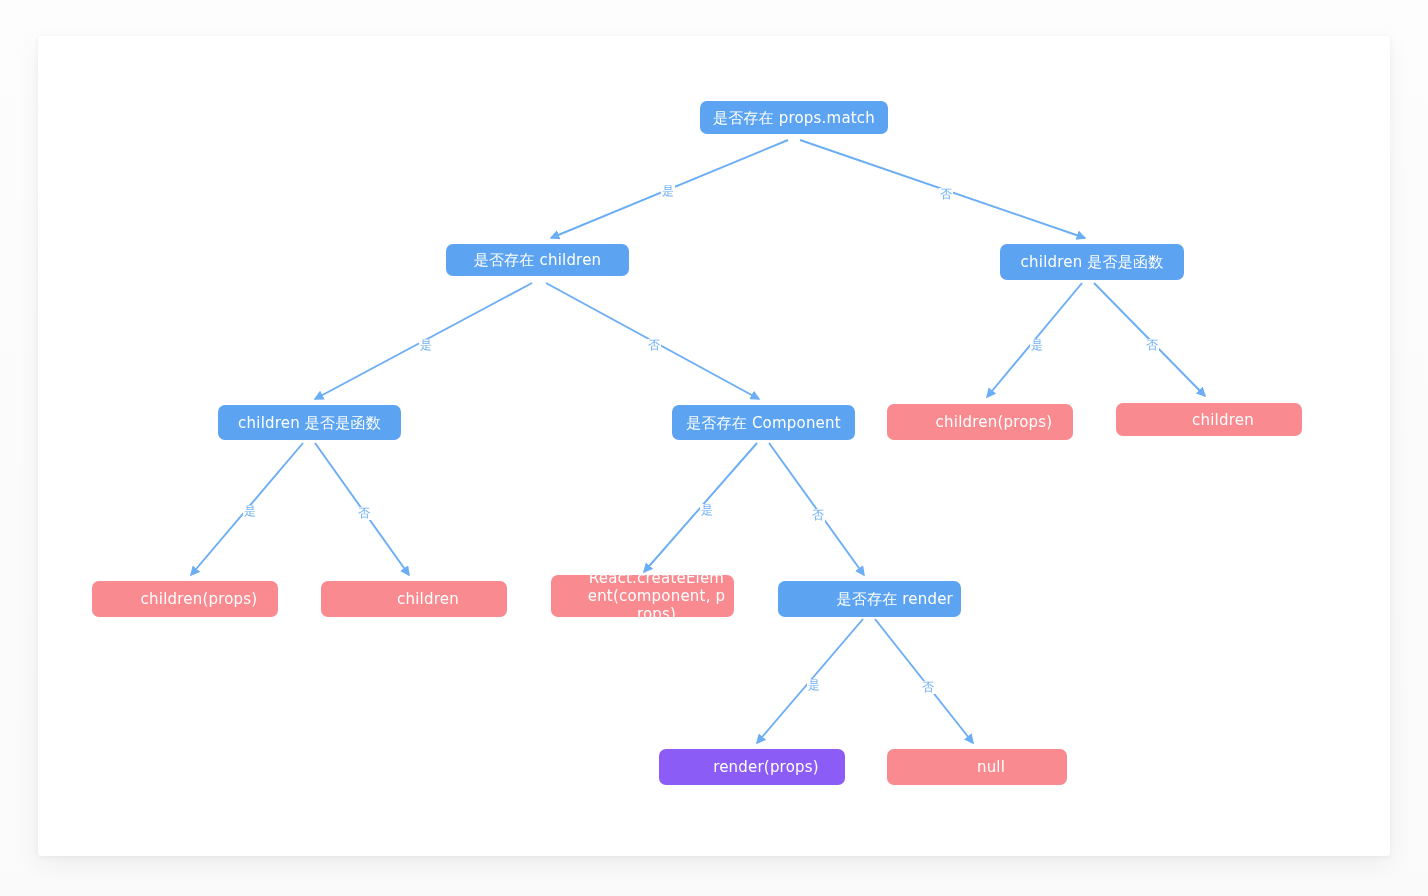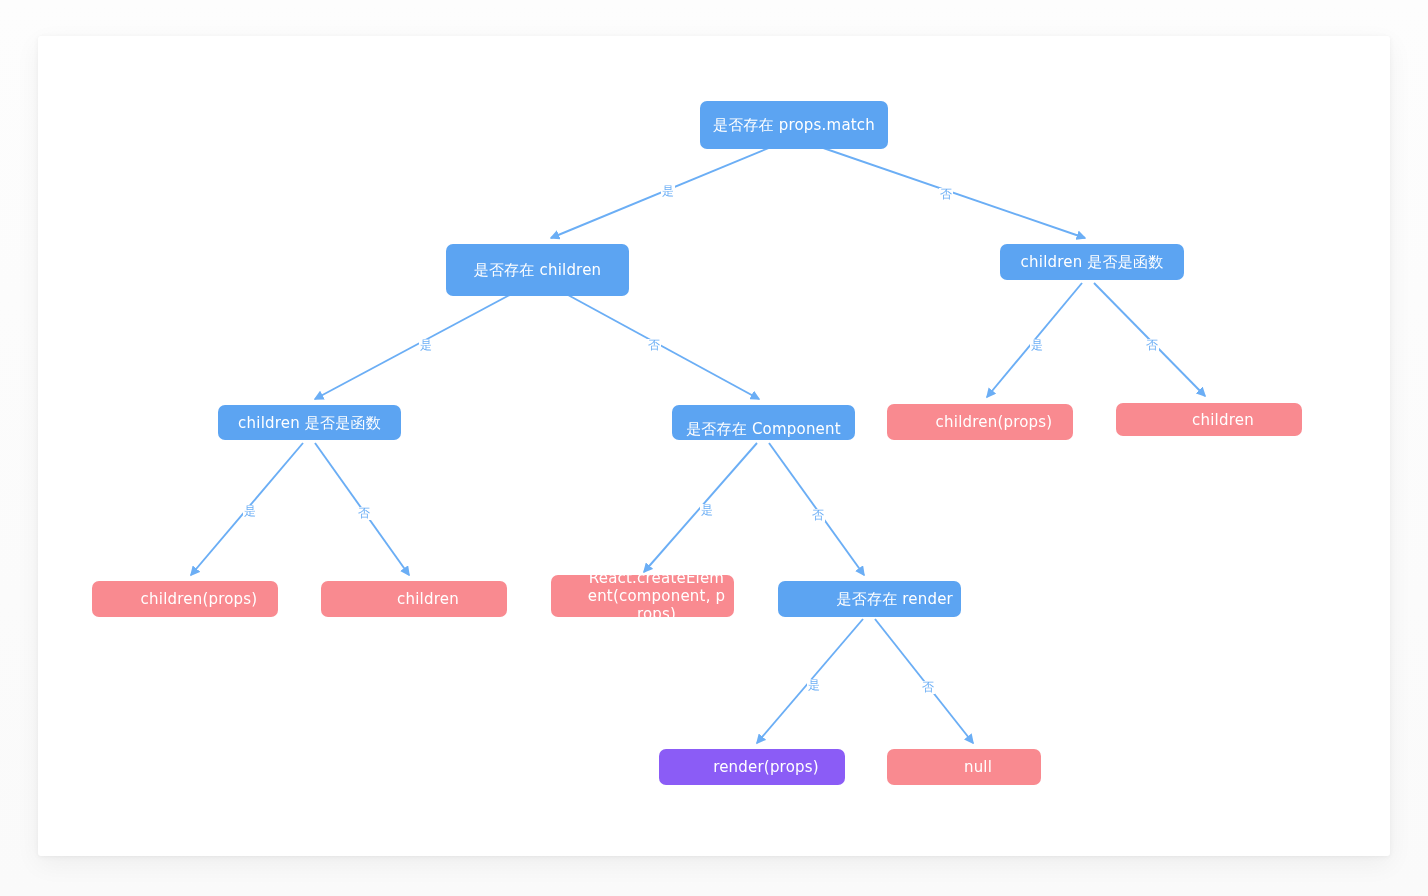--- a/index.html
+++ b/index.html
@@ -104,33 +104,33 @@
           <line x1="303" y1="443" x2="191" y2="575" stroke="#6BAEF5" stroke-width="1.9" marker-end="url(#arrow-head)"></line>
           <line x1="315" y1="443" x2="409" y2="575" stroke="#6BAEF5" stroke-width="1.9" marker-end="url(#arrow-head)"></line>
           <line x1="757" y1="443" x2="644" y2="572" stroke="#6BAEF5" stroke-width="1.9" marker-end="url(#arrow-head)"></line>
           <line x1="769" y1="443" x2="864" y2="575" stroke="#6BAEF5" stroke-width="1.9" marker-end="url(#arrow-head)"></line>
           <line x1="863" y1="619" x2="757" y2="743" stroke="#6BAEF5" stroke-width="1.9" marker-end="url(#arrow-head)"></line>
           <line x1="875" y1="619" x2="973" y2="743" stroke="#6BAEF5" stroke-width="1.9" marker-end="url(#arrow-head)"></line>
         </g>
     </svg>
 
     <div id="node-group">
-        <div class="node decision" style="left: 662px; top: 65px; width: 188px; height: 48px; background: rgb(92, 164, 242);"><span class="node-text">是否存在 props.match</span></div>
-        <div class="node decision" style="left: 408px; top: 208px; width: 183px; height: 52px; background: rgb(92, 164, 242);"><span class="node-text">是否存在 children</span></div>
+        <div class="node decision" style="left: 662px; top: 65px; width: 188px; height: 33px; background: rgb(92, 164, 242);"><span class="node-text">是否存在 props.match</span></div>
+        <div class="node decision" style="left: 408px; top: 208px; width: 183px; height: 32px; background: rgb(92, 164, 242);"><span class="node-text">是否存在 children</span></div>
         <div class="node decision" style="left: 962px; top: 208px; width: 184px; height: 36px; background: rgb(92, 164, 242);"><span class="node-text">children 是否是函数</span></div>
         <div class="node decision" style="left: 180px; top: 369px; width: 183px; height: 35px; background: rgb(92, 164, 242);"><span class="node-text">children 是否是函数</span></div>
-        <div class="node decision" style="left: 634px; top: 369px; width: 183px; height: 35px; background: rgb(92, 164, 242); align-items: flex-end;"><span class="node-text">是否存在 Component</span></div>
+        <div class="node decision" style="left: 634px; top: 369px; width: 183px; height: 35px; background: rgb(92, 164, 242);"><span class="node-text">是否存在 Component</span></div>
         <div class="node terminal" style="left: 849px; top: 368px; width: 186px; height: 36px; background: rgb(249, 138, 144);"><span class="node-text">children(props)</span></div>
         <div class="node terminal" style="left: 1078px; top: 367px; width: 186px; height: 33px; background: rgb(249, 138, 144);"><span class="node-text">children</span></div>
         <div class="node terminal" style="left: 54px; top: 545px; width: 186px; height: 36px; background: rgb(249, 138, 144);"><span class="node-text">children(props)</span></div>
         <div class="node terminal" style="left: 283px; top: 545px; width: 186px; height: 36px; background: rgb(249, 138, 144);"><span class="node-text">children</span></div>
         <div class="node terminal" style="left: 513px; top: 539px; width: 183px; height: 42px; background: rgb(249, 138, 144); text-align: center;"><span class="node-text">React.createElement(component, props)</span></div>
         <div class="node decision" style="left: 740px; top: 545px; width: 183px; height: 36px; background: rgb(92, 164, 242); text-align: right;"><span class="node-text">是否存在 render</span></div>
         <div class="node terminal" style="left: 621px; top: 713px; width: 186px; height: 36px; background: #8b5cf6;"><span class="node-text">render(props)</span></div>
-        <div class="node terminal" style="left: 849px; top: 713px; width: 154px; height: 36px; background: rgb(249, 138, 144);"><span class="node-text">null</span></div>
+        <div class="node terminal" style="left: 849px; top: 713px; width: 180px; height: 36px; background: rgb(249, 138, 144);"><span class="node-text">null</span></div>
       </div>
     <div id="label-group">
         <div class="edge-label" style="left: 623px; top: 149px; color: rgb(107, 174, 245);">是</div>
         <div class="edge-label" style="left: 901px; top: 152px; color: rgb(107, 174, 245);">否</div>
         <div class="edge-label" style="left: 381px; top: 303px; color: rgb(107, 174, 245);">是</div>
         <div class="edge-label" style="left: 609px; top: 303px; color: rgb(107, 174, 245);">否</div>
         <div class="edge-label" style="left: 992px; top: 303px; color: rgb(107, 174, 245);">是</div>
         <div class="edge-label" style="left: 1107px; top: 303px; color: rgb(107, 174, 245);">否</div>
         <div class="edge-label" style="left: 205px; top: 469px; color: rgb(107, 174, 245);">是</div>
         <div class="edge-label" style="left: 319px; top: 471px; color: rgb(107, 174, 245);">否</div>

